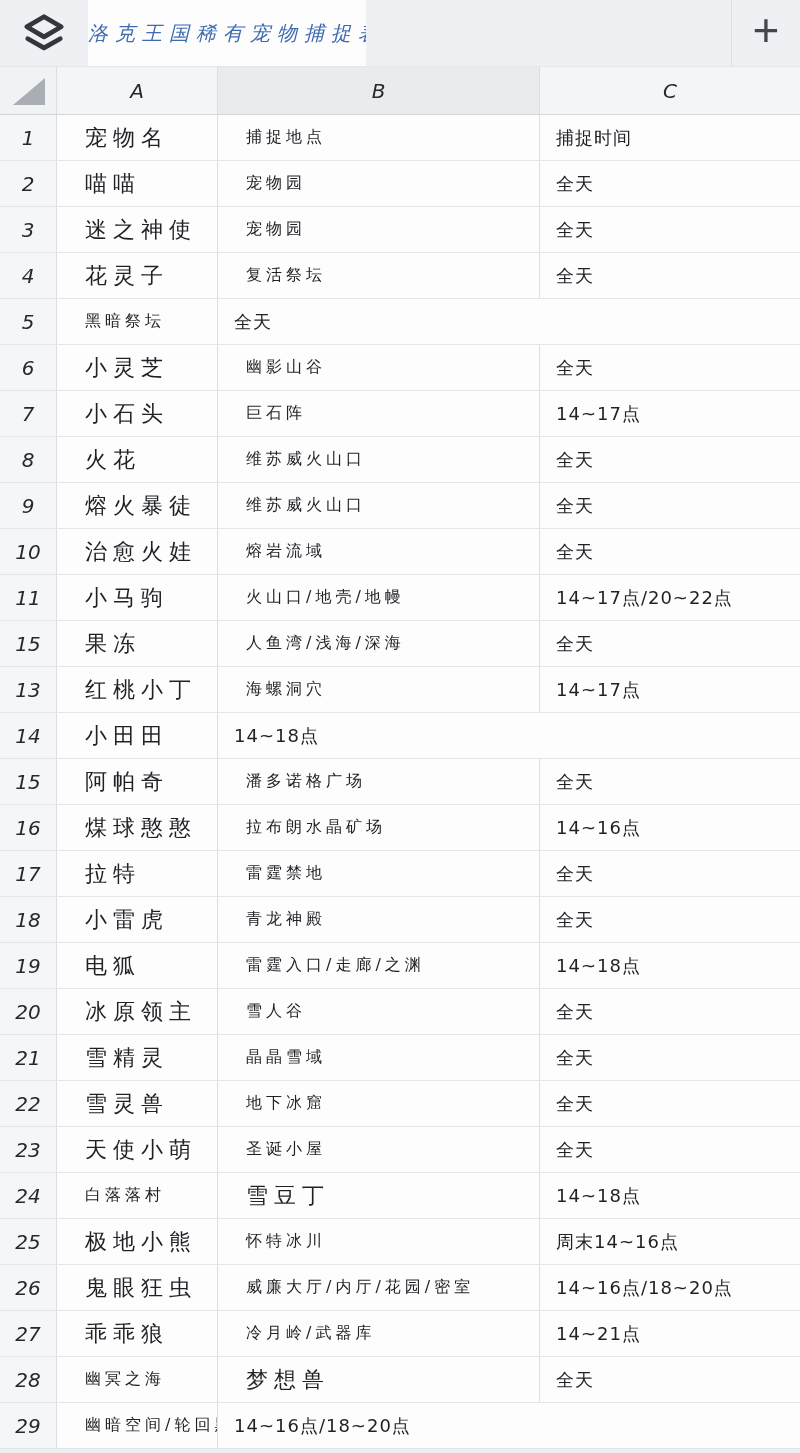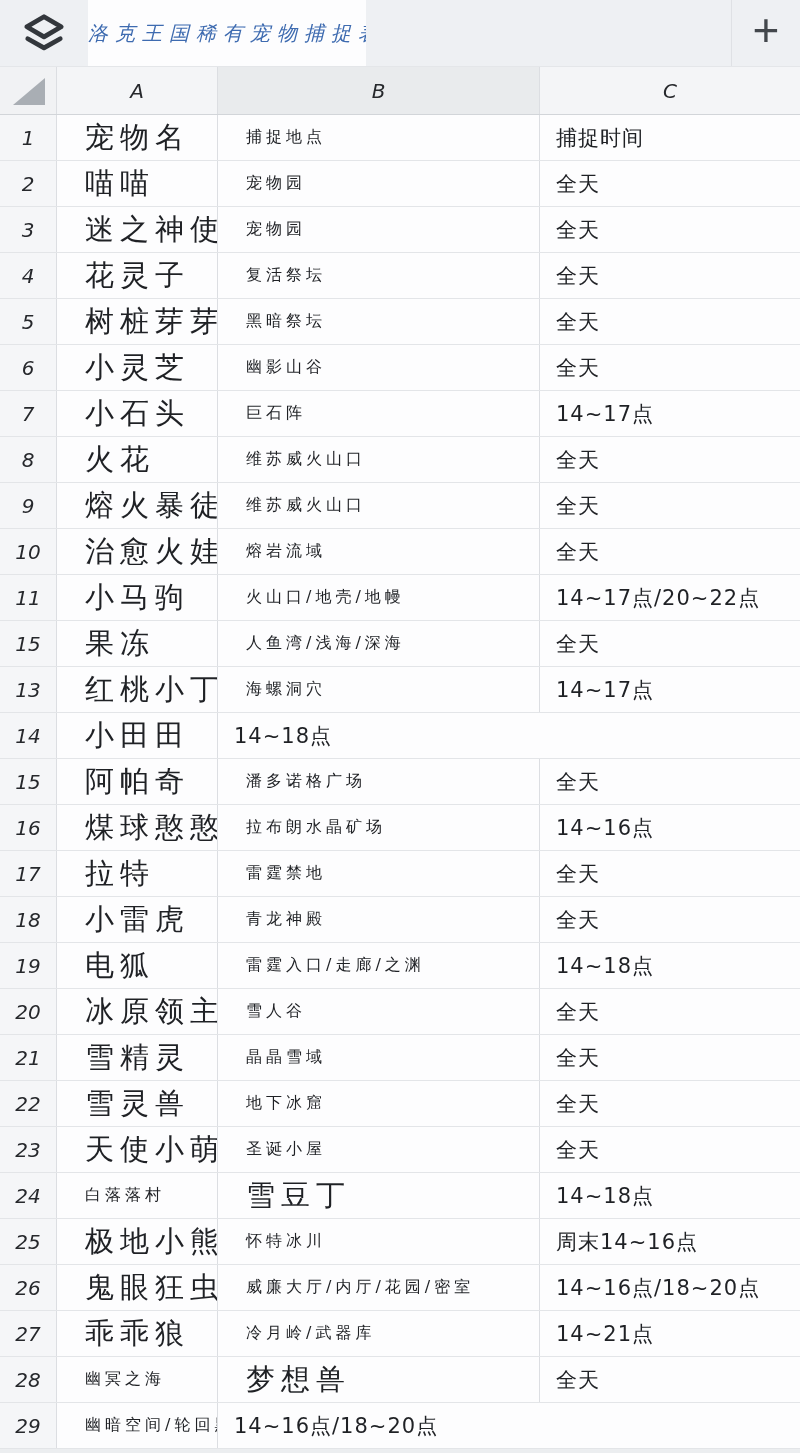--- a/index.html
+++ b/index.html
@@ -58,23 +58,23 @@
   .grid{ background:#fdfdfe; }
   .row{
     display:grid; grid-template-columns:57px 161px 322px 260px;
     height:46px; border-bottom:1px solid #e3e5e8;
   }
   .cell{ display:flex; align-items:center; color:#1f2125; overflow:hidden; white-space:nowrap; }
   .rowhead{
     justify-content:center; background:#f5f6f8; border-right:1px solid #dcdee2;
     font-size:20px; color:#26282c; cursor:pointer; font-style:italic;
   }
-  .colA-cell{ padding-left:28px; font-size:29px; letter-spacing:6px; border-right:1px solid #dcdee2; cursor:cell; }
+  .colA-cell{ padding-left:28px; font-size:22px; letter-spacing:6px; border-right:1px solid #dcdee2; cursor:cell; }
   .colB-cell{ padding-left:28px; font-size:16px; letter-spacing:4px; border-right:1px solid #dcdee2; cursor:cell; }
-  .colC-cell{ padding-left:16px; font-size:21px; letter-spacing:1px; cursor:cell; }
+  .colC-cell{ padding-left:16px; font-size:18px; letter-spacing:1px; cursor:cell; }
   .bottom-strip{ height:4px; background:#eceef0; }
   .layers-svg{ display:block; }
 </style>
 </head>
 <body>
 
 <div class="screen">
 
   <div class="topbar">
     <button class="logo-wrap">
@@ -124,21 +124,20 @@
         <div class="cell colC-cell">全天</div>
       </div>
       <div class="row">
         <div class="cell rowhead">4</div>
         <div class="cell colA-cell">花灵子</div>
         <div class="cell colB-cell">复活祭坛</div>
         <div class="cell colC-cell">全天</div>
       </div>
       <div class="row">
         <div class="cell rowhead">5</div>
-        <div class="cell colA-cell">树桩芽芽</div>
         <div class="cell colB-cell">黑暗祭坛</div>
         <div class="cell colC-cell">全天</div>
       </div>
       <div class="row">
         <div class="cell rowhead">6</div>
         <div class="cell colA-cell">小灵芝</div>
         <div class="cell colB-cell">幽影山谷</div>
         <div class="cell colC-cell">全天</div>
       </div>
       <div class="row">

